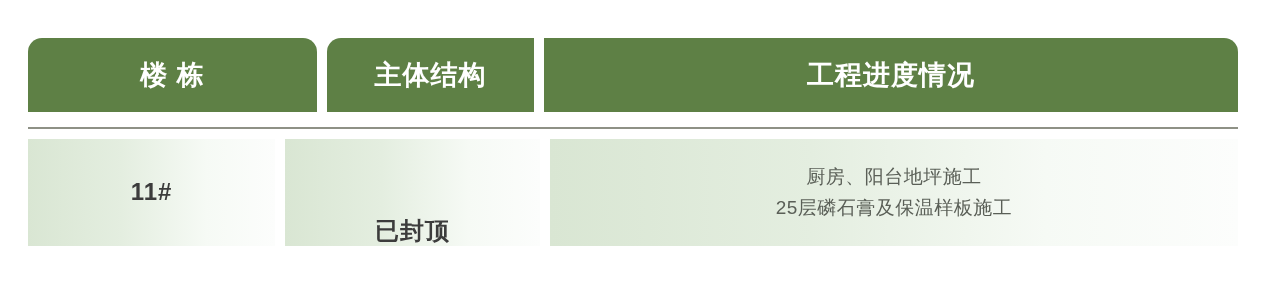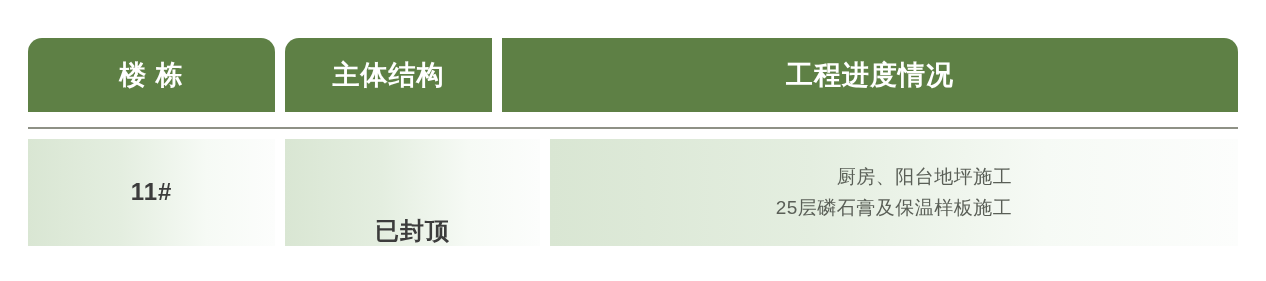--- a/index.html
+++ b/index.html
@@ -34,21 +34,21 @@
     display: flex;
     align-items: center;
     justify-content: center;
     font-size: 27px;
     font-weight: bold;
     letter-spacing: 1px;
     line-height: 1;
     box-sizing: border-box;
   }
   .th.c1 {
-    width: 247px;
+    width: 289px;
     border-radius: 14px 14px 0 0;
   }
   .th.c2 {
     width: 207px;
     border-radius: 14px 0 0 0;
   }
   .th.c3 {
     flex: 1 1 auto;
     border-radius: 0 14px 0 0;
     text-align: center;
@@ -72,21 +72,21 @@
   .td {
     display: flex;
     align-items: center;
     justify-content: center;
     text-align: center;
     background: linear-gradient(to right, #d9e6d3 0%, #e4eee0 38%, #f6faf5 72%, #fcfdfc 100%);
     box-sizing: border-box;
   }
   .td.c1 { width: 247px; }
   .td.c2 { width: 255px; align-items: flex-end; }
-  .td.c3 { flex: 1 1 auto; text-align: right; }
+  .td.c3 { flex: 1 1 auto; }
 
   .cell-strong {
     color: #3c3c3c;
     font-size: 24px;
     font-weight: bold;
     letter-spacing: 1px;
     line-height: 1.2;
   }
   .cell-lines {
     color: #5a5f57;

